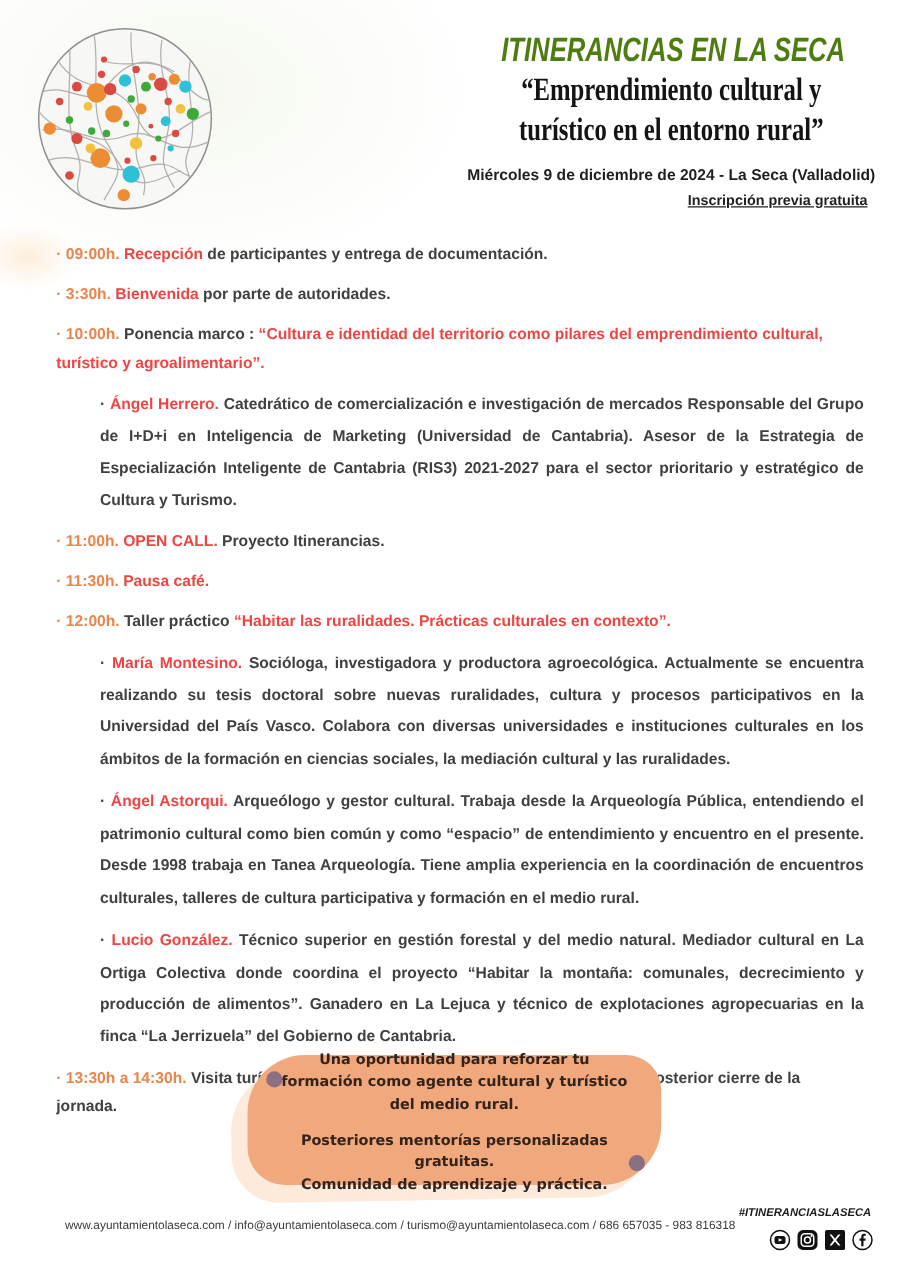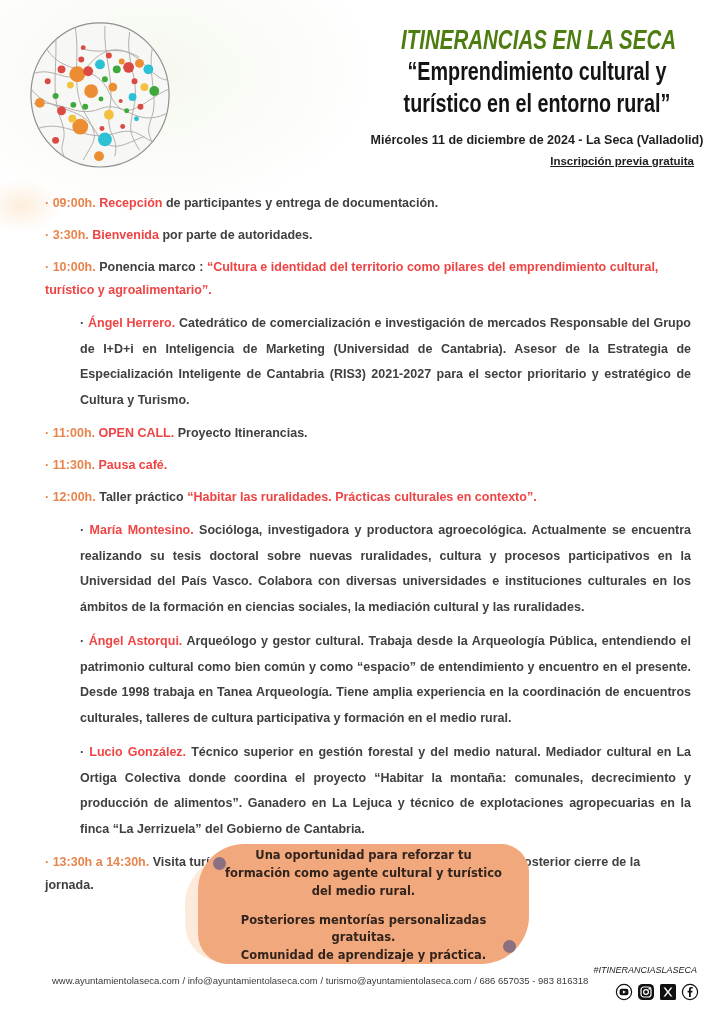--- a/index.html
+++ b/index.html
@@ -11,52 +11,52 @@
   .blob-top{position:absolute;left:-40px;top:-50px;width:420px;height:270px;
     background:radial-gradient(ellipse at 45% 45%, #f5f8ef 0%, rgba(255,255,255,0) 70%);}
   .blob-left{position:absolute;left:-18px;top:178px;width:80px;height:55px;
     background:radial-gradient(ellipse, #fdeedd 0%, rgba(255,255,255,0) 70%);}
 
   
   .logo-wrap{position:absolute;left:26px;top:18px;width:148px;height:152px;}
   .title-block{position:absolute;left:358px;top:24px;width:358px;text-align:center;}
   .condensed{display:block;transform:scaleX(0.76);transform-origin:50% 50%;white-space:nowrap;}
   .main-title{margin:0;font-size:27px;font-weight:800;line-height:1.2;color:#4d7c0f;letter-spacing:0;font-style:italic;}
-  .sub-title{margin:0;font-size:26px;font-weight:800;line-height:1.22;color:#141414;}
+  .sub-title{margin:0;font-size:26px;font-weight:800;line-height:1.22;color:#141414;font-family:Liberation Serif, serif;}
   .date-line{margin-top:13px;font-size:12.5px;font-weight:700;color:#1f1f1f;}
   .registration{margin-top:8px;font-size:11.5px;font-weight:700;color:#1f1f1f;
     text-decoration:underline;text-align:right;padding-right:22px;cursor:pointer;}
 
   
   .schedule{position:absolute;left:45px;top:192px;width:646px;}
   .slot{margin:0 0 9px 0;font-size:12.5px;line-height:23px;}
   .bio{margin:0 0 9px 0;padding-left:35px;font-size:12.5px;line-height:25.5px;text-align:justify;}
   .seg-time{color:var(--accent,#e8854d);font-weight:700;margin-top:38px;}
   .seg-bold{font-weight:700;color:#ef4444;}
   .seg-reg{font-weight:700;}
 
   
   .highlight-shadow{position:absolute;left:185px;top:853px;width:336px;height:107px;
     background:var(--boxshadow,#fdeadb);border-radius:50px 32px 52px 38px;transform:rotate(-1deg);}
-  .highlight-box{position:absolute;left:198px;top:844px;width:331px;height:120px;
+  .highlight-box{position:absolute;left:198px;top:844px;width:331px;height:104px;
     background:var(--boxfill,#f0a87c);border-radius:46px 28px 48px 30px;
     box-sizing:border-box;padding:14px 26px 10px 26px;
     display:flex;flex-direction:column;justify-content:center;text-align:center;
     font-family:"DejaVu Sans",sans-serif;font-weight:700;color:#33231d;
     font-size:11.5px;line-height:1.55;}
   .highlight-box p{margin:0;}
   .highlight-box .p1{margin-bottom:11px;}
   .box-dot{position:absolute;width:13px;height:13px;border-radius:50%;background:var(--dot,#8a7080);}
   .box-dot.tl{left:15px;top:13px;}
   .box-dot.br{right:13px;bottom:11px;}
 
   
   .contact{position:absolute;left:52px;top:975px;font-size:9.5px;color:#3a3a3a;}
   .hashtag{position:absolute;right:27px;top:965px;font-size:9px;font-style:italic;
-    font-weight:400;color:#1b1b1b;}
+    font-weight:700;color:#1b1b1b;}
   .social-row{position:absolute;right:25px;top:983px;display:flex;gap:4px;align-items:center;}
   .social-row .s-icon{width:18px;height:18px;display:block;cursor:pointer;}
 </style>
 </head>
 <body>
 
 <div class="page">
 
   <div class="blob-top"></div>
   <div class="blob-left"></div>
@@ -130,21 +130,21 @@
   <div class="title-block">
     <h1 class="main-title">
       <span class="condensed">ITINERANCIAS EN LA SECA</span>
     </h1>
     <h2 class="sub-title">
       <span class="condensed">“Emprendimiento cultural y</span>
     </h2>
     <h2 class="sub-title">
       <span class="condensed">turístico en el entorno rural”</span>
     </h2>
-    <div class="date-line">Miércoles 11 de diciembre de 2024  - La Seca (Valladolid)</div>
+    <div class="date-line">Miércoles 9 de diciembre de 2024  - La Seca (Valladolid)</div>
     <div class="registration">Inscripción previa gratuita</div>
   </div>
 
   <div class="schedule">
       <p class="slot"><span class="seg-time">· 09:00h. </span><span class="seg-bold">Recepción</span><span class="seg-reg"> de participantes y entrega de documentación.</span></p>
       <p class="slot"><span class="seg-time">· 3:30h. </span><span class="seg-bold">Bienvenida</span><span class="seg-reg"> por parte de autoridades.</span></p>
       <p class="slot"><span class="seg-time">· 10:00h. </span><span class="seg-reg">Ponencia marco : </span><span class="seg-bold">“Cultura e identidad del territorio como pilares del emprendimiento cultural, turístico y agroalimentario”.</span></p>
       <p class="bio"><span class="seg-reg">·  </span><span class="seg-bold">Ángel Herrero.</span><span class="seg-reg"> Catedrático de comercialización e investigación de mercados Responsable del Grupo de I+D+i en Inteligencia de Marketing (Universidad de Cantabria). Asesor de la Estrategia de Especialización Inteligente de Cantabria (RIS3) 2021-2027 para el sector prioritario y estratégico de Cultura y Turismo.</span></p>
       <p class="slot"><span class="seg-time">· 11:00h. </span><span class="seg-bold">OPEN CALL.</span><span class="seg-reg"> Proyecto Itinerancias.</span></p>
       <p class="slot"><span class="seg-time">· 11:30h. </span><span class="seg-bold">Pausa café.</span></p>

